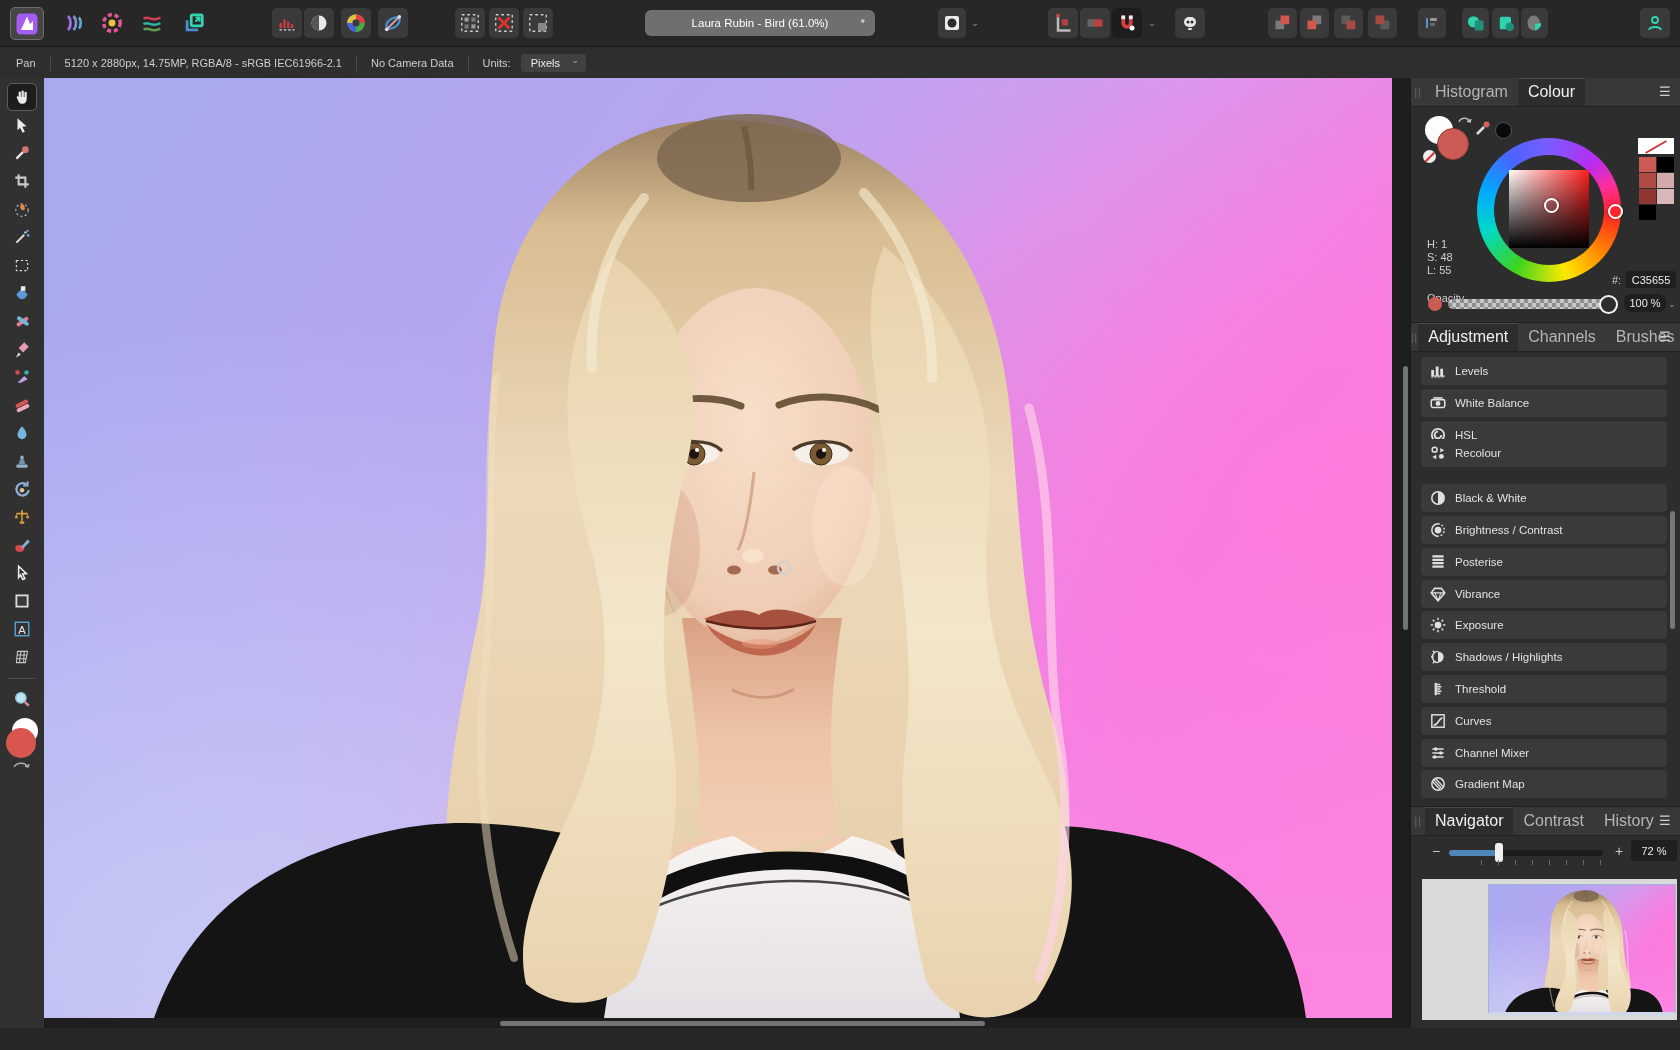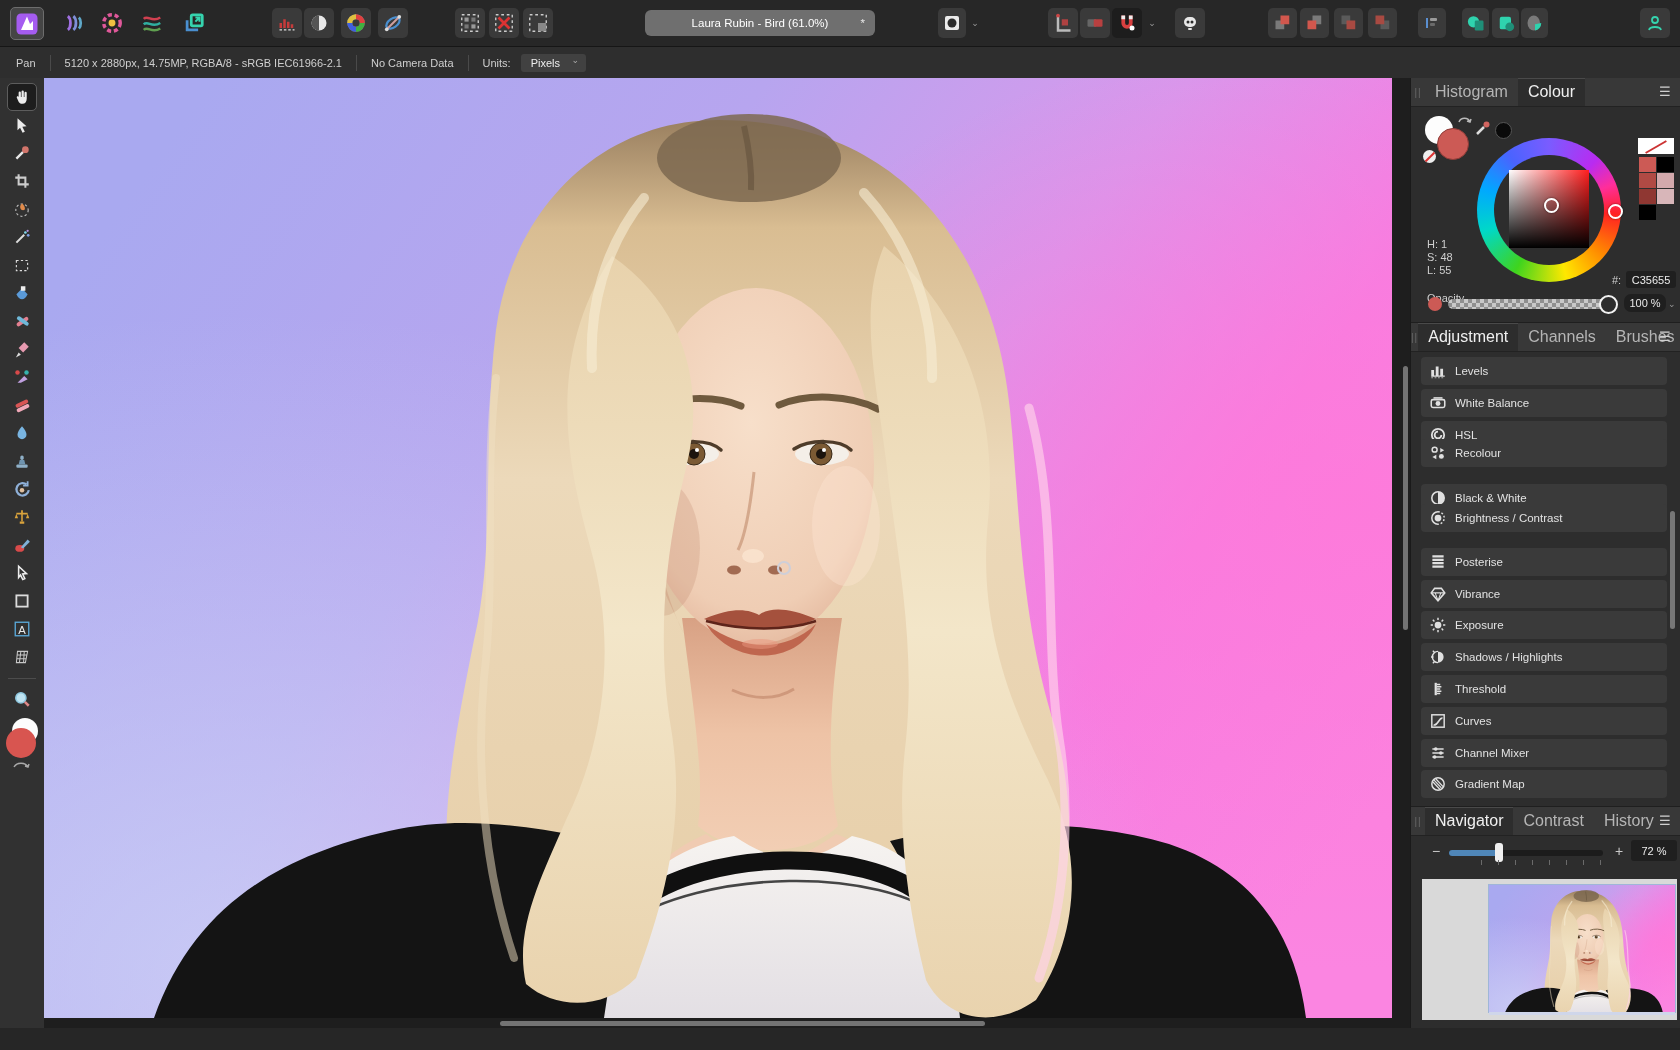--- a/index.html
+++ b/index.html
@@ -658,21 +658,21 @@
    </div>
           <div class="adj-row" style="top:161.2px">
      <span class="ric">
               <svg width="18" height="18" viewBox="0 0 16 16">
                 <circle cx="8" cy="8" r="5.5" fill="none" stroke="#e0e0e0" stroke-width="1.4"></circle>
                 <path d="M8 2.5a5.5 5.5 0 0 1 0 11z" fill="#e0e0e0"></path>
               </svg>
             </span>
      <span>Black &amp; White</span>
    </div>
-          <div class="adj-row" style="top:181px">
+          <div class="adj-row" style="top:193px">
      <span class="ric">
               <svg width="18" height="18" viewBox="0 0 16 16">
                 <circle cx="8" cy="8" r="3" fill="#e0e0e0"></circle>
                 <path d="M8 2.5a5.5 5.5 0 0 1 0 11" fill="none" stroke="#e0e0e0" stroke-width="1.3" stroke-dasharray="1.6 1.6"></path>
                 <path d="M8 2.5a5.5 5.5 0 0 0 0 11" fill="none" stroke="#e0e0e0" stroke-width="1.3"></path>
               </svg>
             </span>
      <span>Brightness / Contrast</span>
    </div>
           <div class="adj-row" style="top:224.8px">

